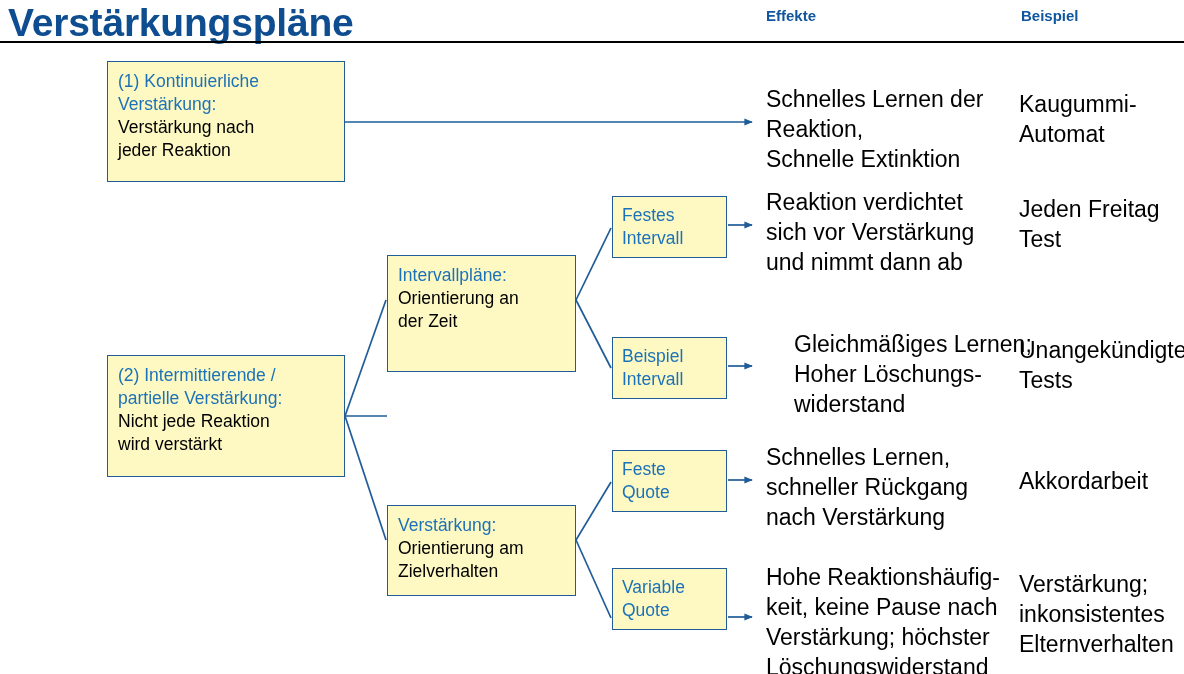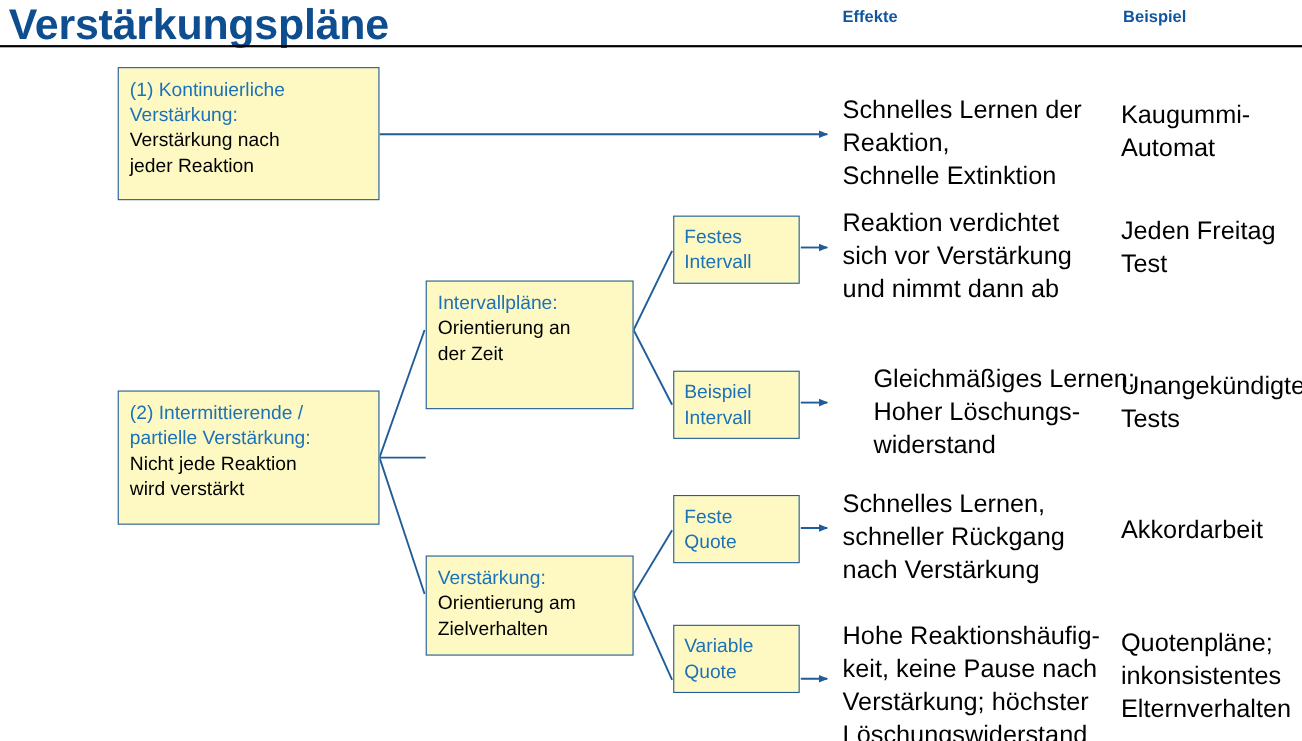--- a/index.html
+++ b/index.html
@@ -200,17 +200,17 @@
 Verstärkung; höchster
 Löschungswiderstand</div>
 
   <div class="cell example" style="top:195px;">Jeden Freitag
 Test</div>
   <div class="cell example" style="top:90px;">Kaugummi-
 Automat</div>
   <div class="cell example" style="top:336px;">Unangekündigte
 Tests</div>
   <div class="cell example" style="top:467px;">Akkordarbeit</div>
-  <div class="cell example" style="top:570px;">Quotenpläne;
+  <div class="cell example" style="top:570px;">Verstärkung;
 inkonsistentes
 Elternverhalten</div>
 
 </div>
 
 </body></html>

